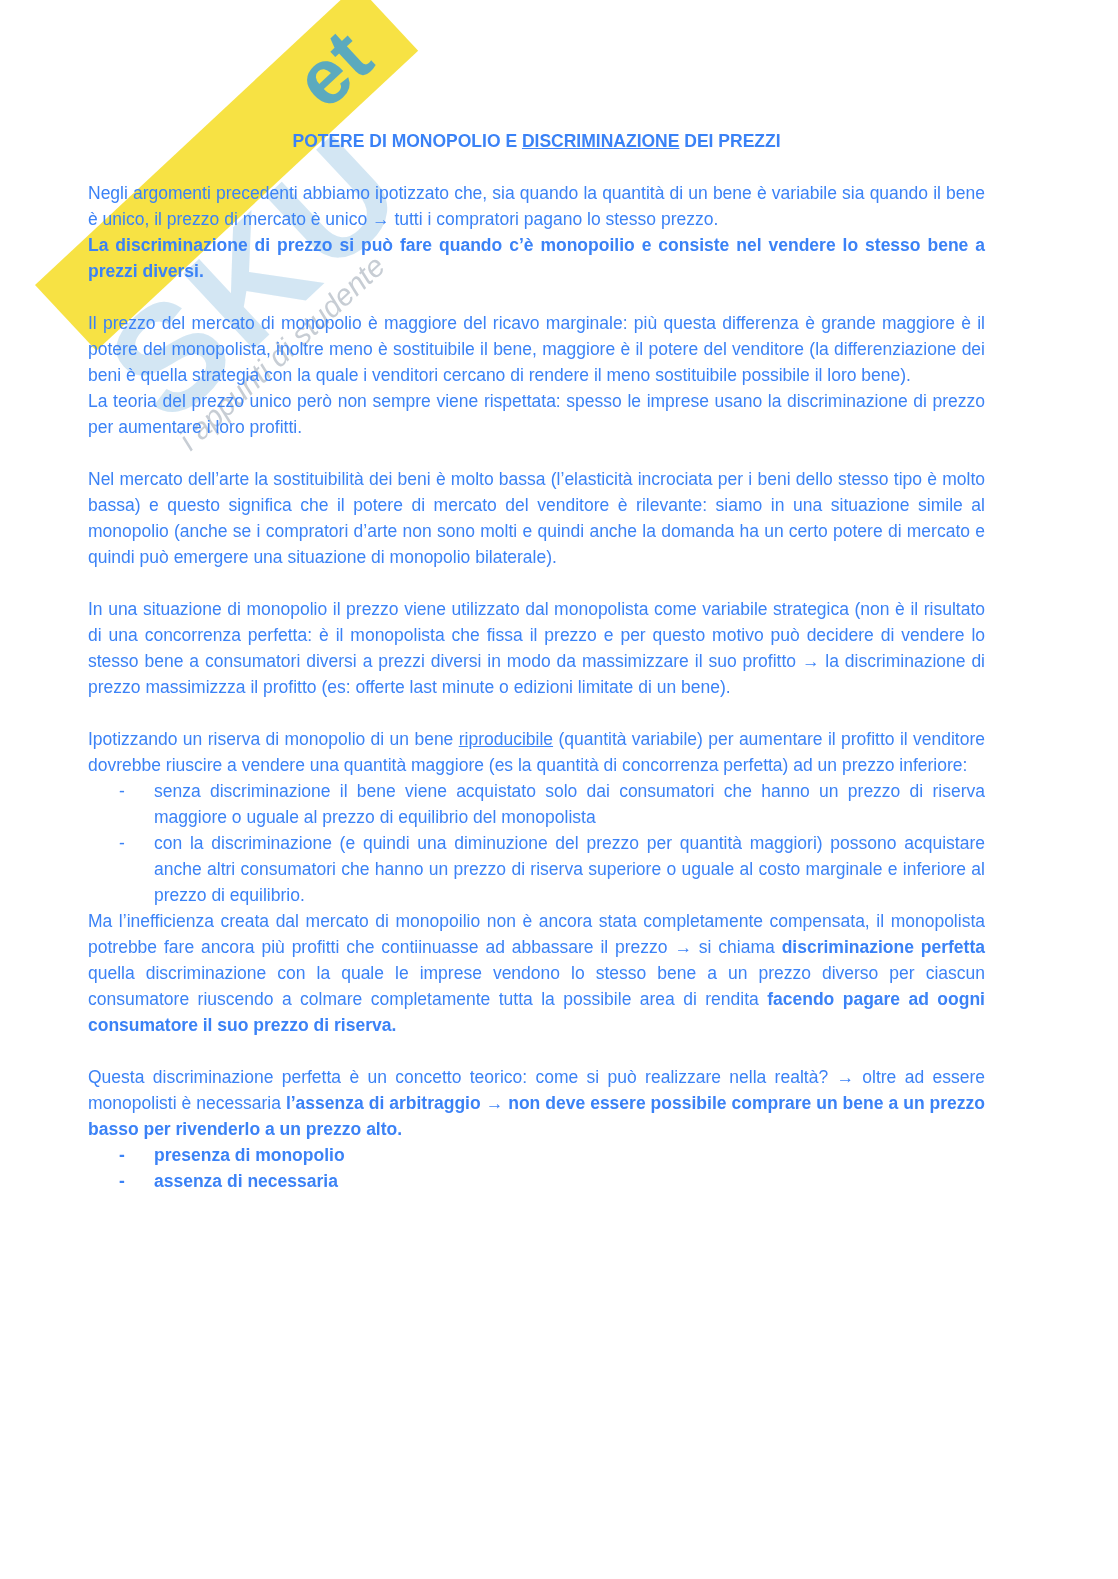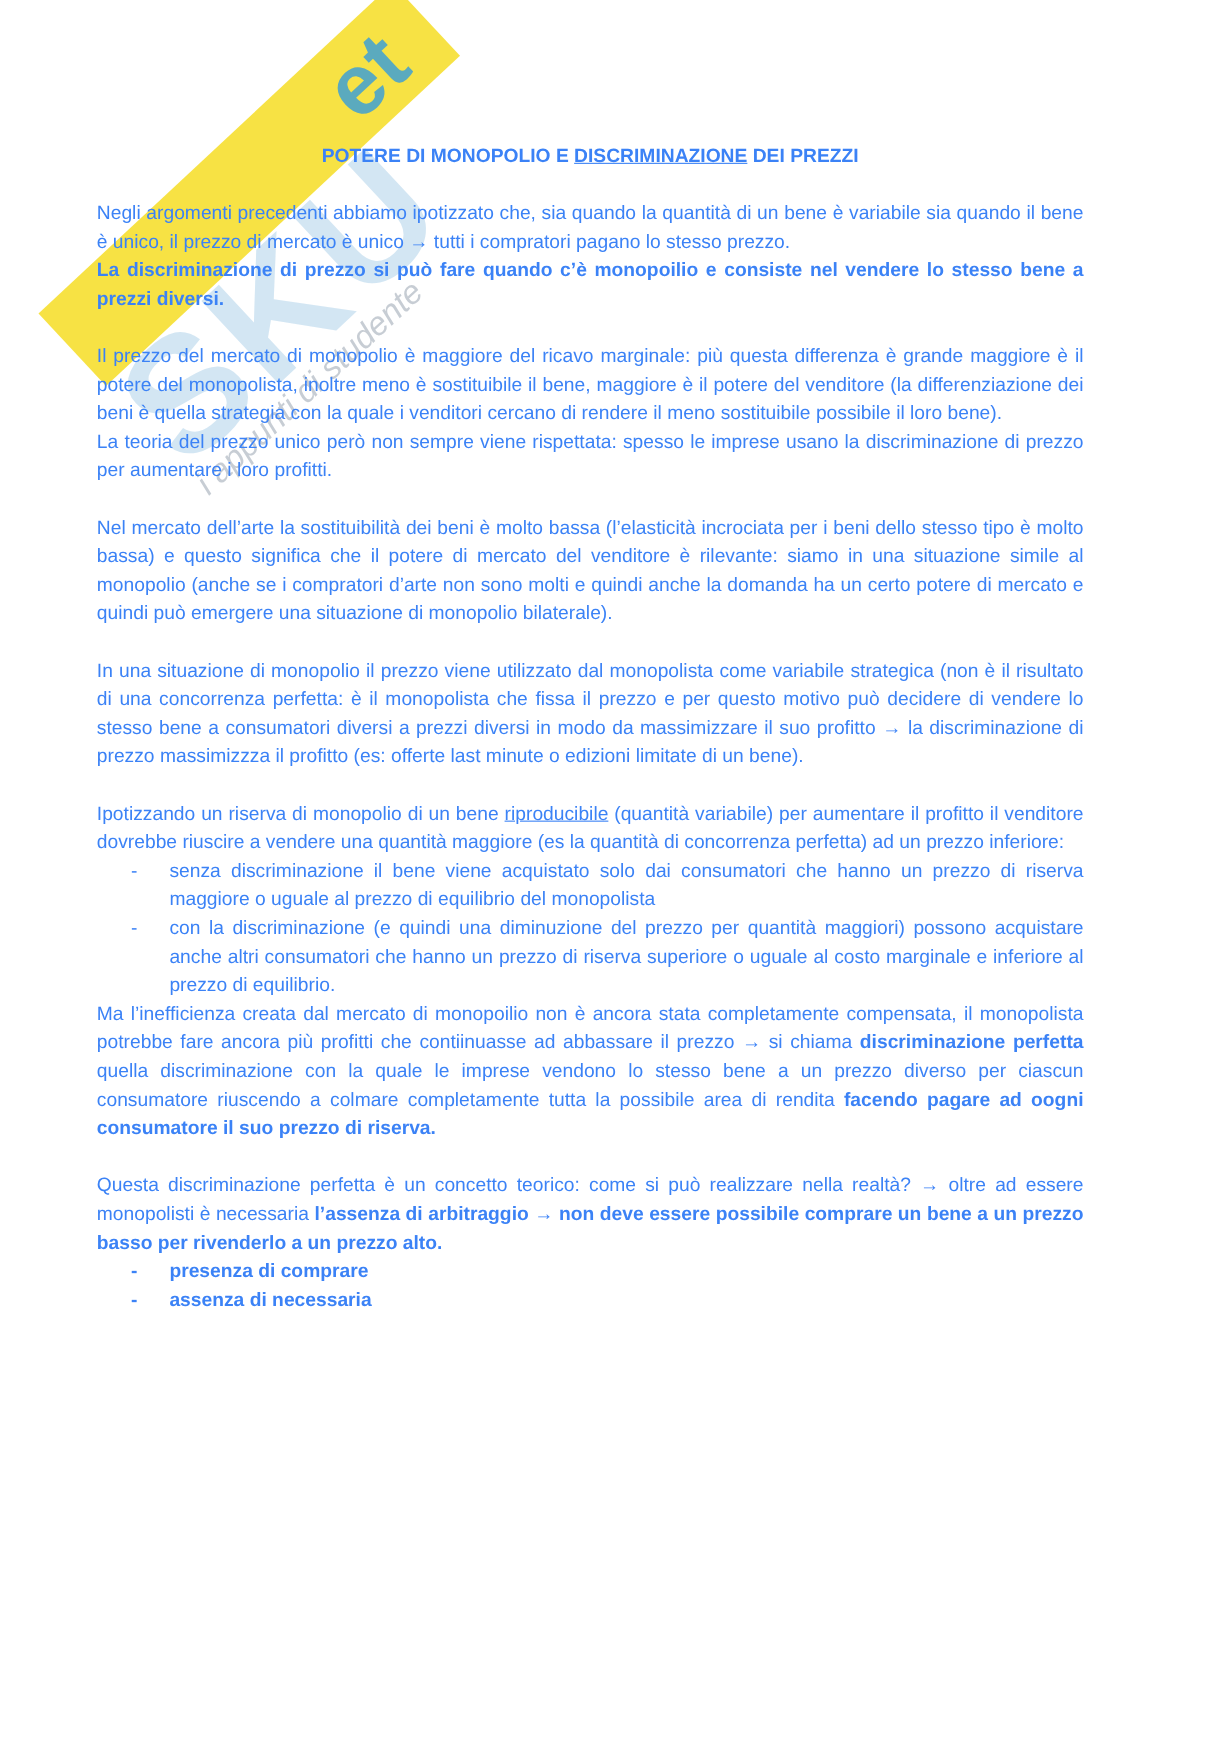--- a/index.html
+++ b/index.html
@@ -115,21 +115,21 @@
         <div class="bullet-item">
           <span class="dash">-</span>
           <span class="btext"><span>con la discriminazione (e quindi una diminuzione del prezzo per quantità maggiori) possono acquistare anche altri consumatori che hanno un prezzo di riserva superiore o uguale al costo marginale e inferiore al prezzo di equilibrio.</span></span>
         </div>
       </div>
       <div class="para"><span>Ma l’inefficienza creata dal mercato di monopoilio non è ancora stata completamente compensata, il monopolista potrebbe fare ancora più profitti che contiinuasse ad abbassare il prezzo →  si chiama </span><span class="b">discriminazione perfetta</span><span> quella discriminazione con la quale le imprese vendono lo stesso bene a un prezzo diverso per ciascun consumatore riuscendo a colmare completamente tutta la possibile area di rendita </span><span class="b">facendo pagare ad oogni consumatore il suo prezzo di riserva.</span></div>
       <div class="para gap"><span>Questa discriminazione perfetta è un concetto teorico: come si può realizzare nella realtà? → oltre ad essere monopolisti è necessaria </span><span class="b">l’assenza di arbitraggio</span><span class="b"> → </span><span class="b">non deve essere possibile comprare un bene a un prezzo basso per rivenderlo a un prezzo alto.</span></div>
       <div class="bullets">
         <div class="bullet-item">
           <span class="dash b">-</span>
-          <span class="btext"><span class="b">presenza di comprare</span></span>
+          <span class="btext"><span class="b">presenza di monopolio</span></span>
         </div>
         <div class="bullet-item">
           <span class="dash b">-</span>
           <span class="btext"><span class="b">assenza di necessaria</span></span>
         </div>
       </div>
     </div>
 
 </div>
 

